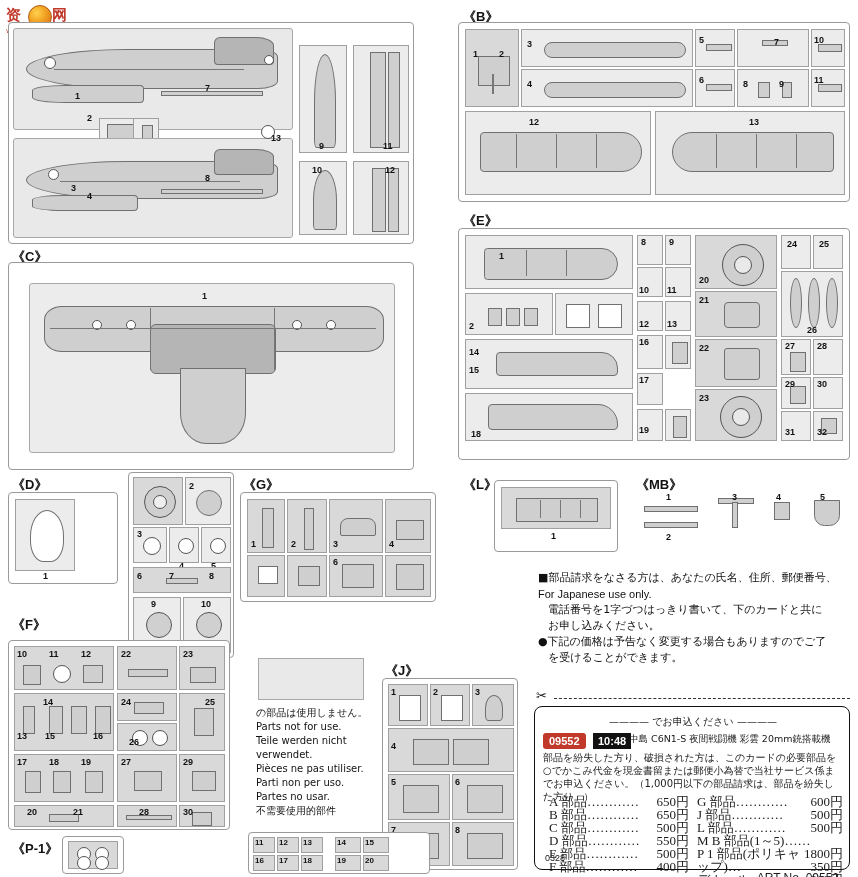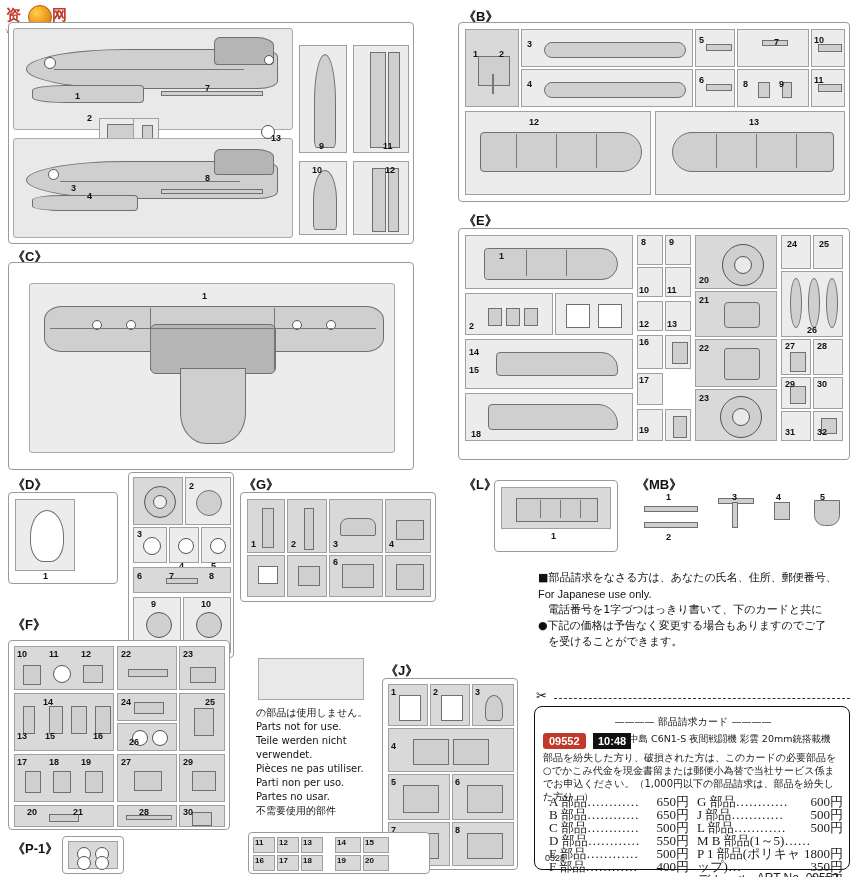--- a/index.html
+++ b/index.html
@@ -648,32 +648,33 @@
   <div class="num b" style="left:136px;top:0px;">4</div>
 
   <div class="part" style="left:174px;top:8px;width:24px;height:24px;border-radius:0 0 40% 40%;"></div>
   <div class="num b" style="left:180px;top:0px;">5</div>
 </div>
 
 <div class="txt txt-jp" style="left:538px;top:570px;width:312px;font-size:11px;line-height:16px;">
   <div>■部品請求をなさる方は、あなたの氏名、住所、郵便番号、</div>
   <div style="font-family:'Liberation Sans',sans-serif;">For Japanese use only.</div>
   <div style="margin-left:10px;">電話番号を1字づつはっきり書いて、下のカードと共に</div>
+  <div style="margin-left:10px;">お申し込みください。</div>
   <div>●下記の価格は予告なく変更する場合もありますのでご了</div>
   <div style="margin-left:10px;">を受けることができます。</div>
 </div>
 
 <div class="abs" style="left:534px;top:692px;width:316px;height:12px;">
   <div style="position:absolute;left:20px;top:6px;width:296px;border-top:1px dashed #333;"></div>
   <div style="position:absolute;left:2px;top:-4px;font-size:13px;">✂</div>
 </div>
 
 <div class="cardbox" style="left:534px;top:706px;width:316px;height:164px;">
   <div class="abs" style="left:0;top:8px;width:316px;text-align:center;font-size:10px;font-family:'DejaVu Sans',sans-serif;">
-    <span style="color:#333;">———— </span><span>部品請求カード</span><span style="color:#333;"> ————</span>
+    <span style="color:#333;">———— </span><span>でお申込ください</span><span style="color:#333;"> ————</span>
   </div>
 
   <div class="abs" style="left:8px;top:24px;">
     <span class="kitno">09552</span>
   </div>
   <div class="abs" style="left:58px;top:24px;">
     <span class="scale">10:48</span>
   </div>
   <div class="abs" style="left:94px;top:26px;font-size:9.5px;font-family:'DejaVu Sans',sans-serif;">中島 C6N1-S 夜間戦闘機 彩雲 20mm銃搭載機</div>
 

